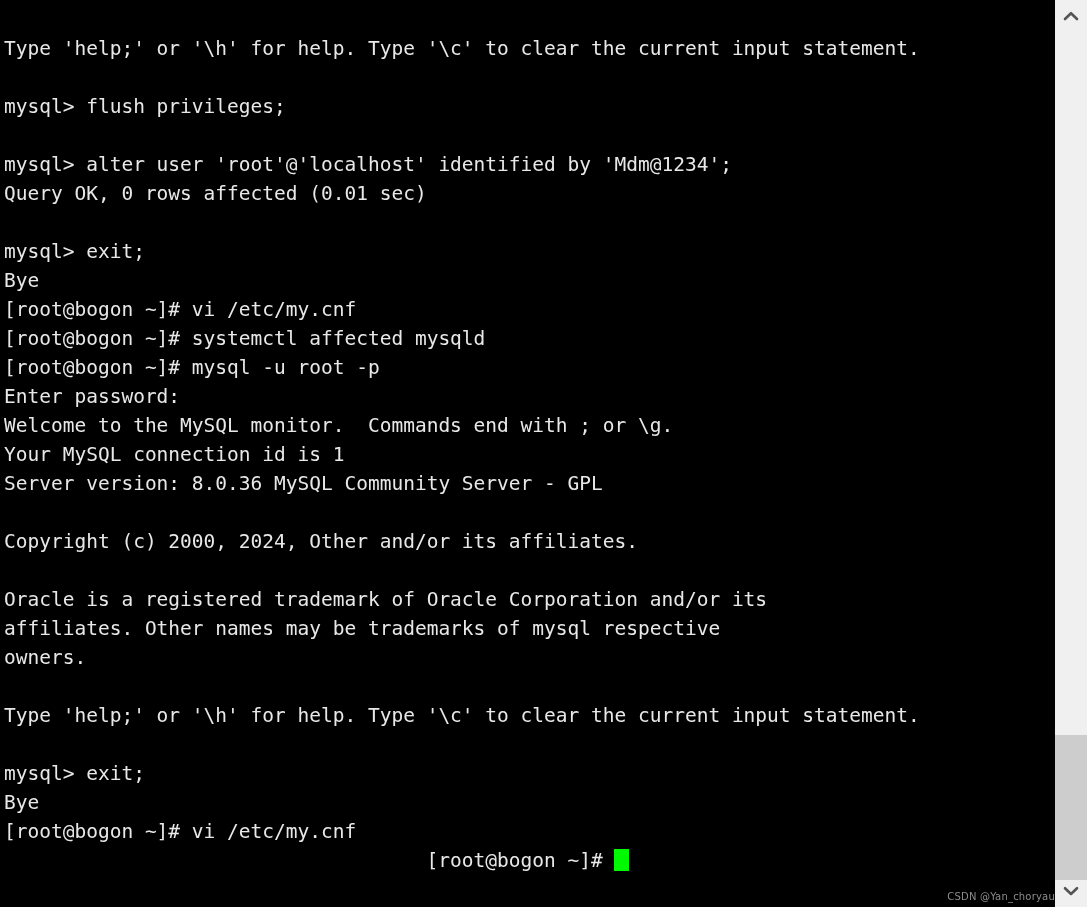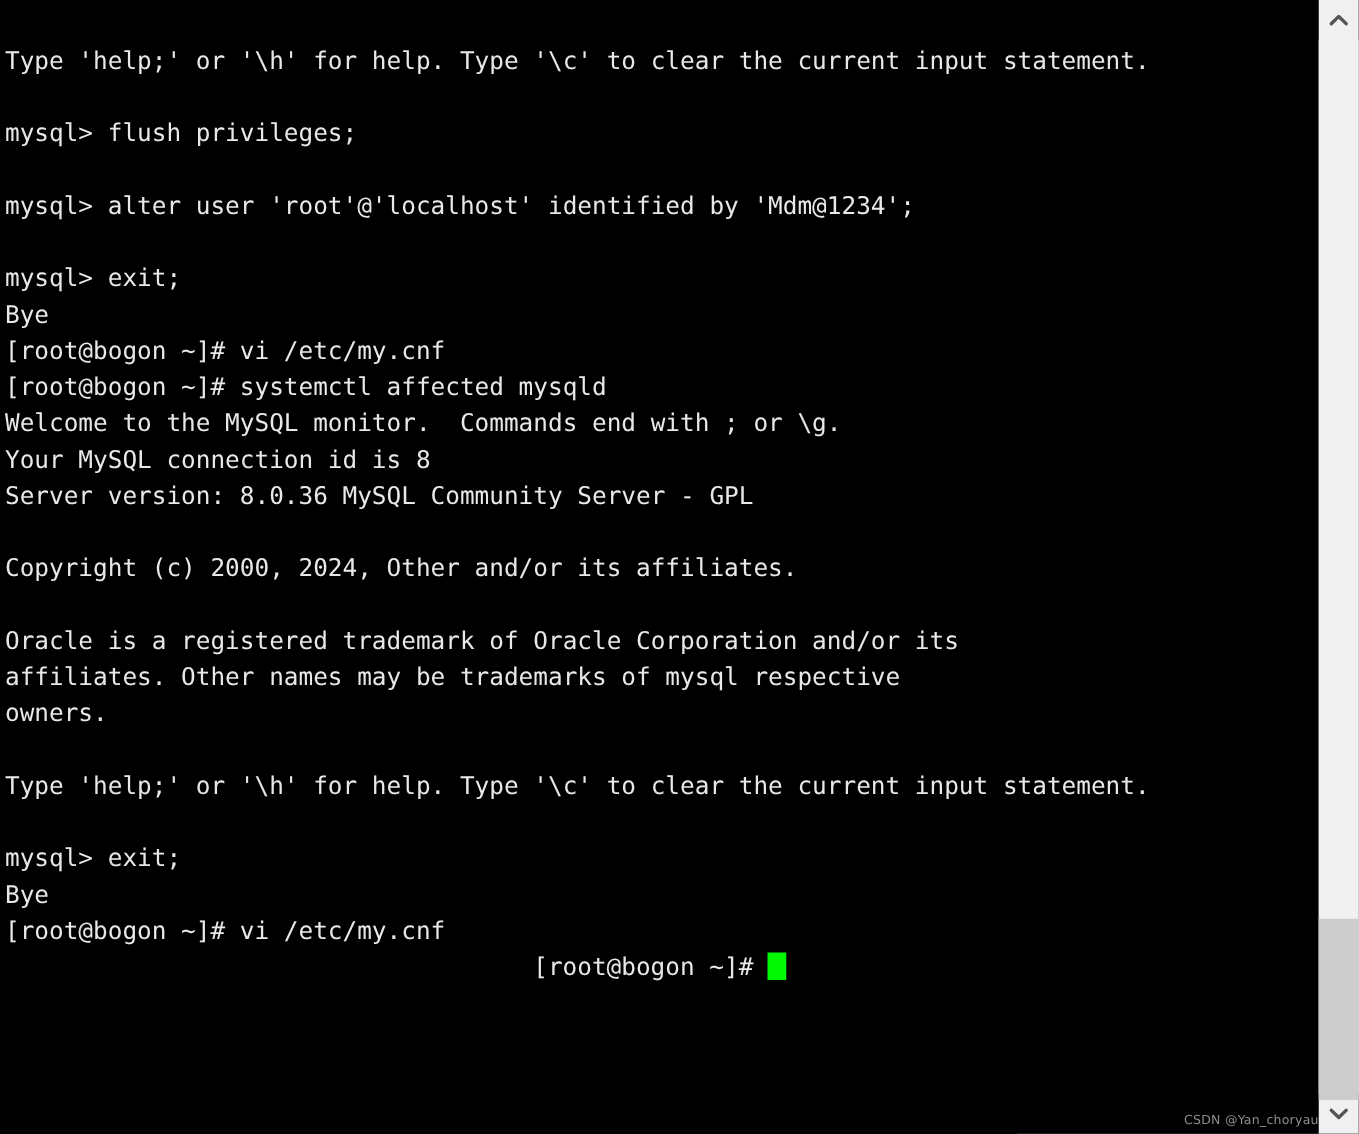--- a/index.html
+++ b/index.html
@@ -127,27 +127,30 @@
 <div class="window">
 
   <div class="terminal">
     <div class="term-lines">
 
       <div class="line">Type 'help;' or '\h' for help. Type '\c' to clear the current input statement.</div>
       <div class="line blank"></div>
       <div class="line">mysql&gt; flush privileges;</div>
       <div class="line blank"></div>
       <div class="line">mysql&gt; alter user 'root'@'localhost' identified by 'Mdm@1234';</div>
+      <div class="line">Query OK, 0 rows affected (0.01 sec)</div>
       <div class="line blank"></div>
       <div class="line">mysql&gt; exit;</div>
       <div class="line">Bye</div>
       <div class="line">[root@bogon ~]# vi /etc/my.cnf</div>
       <div class="line">[root@bogon ~]# systemctl affected mysqld</div>
+      <div class="line">[root@bogon ~]# mysql -u root -p</div>
+      <div class="line">Enter password:</div>
       <div class="line">Welcome to the MySQL monitor.  Commands end with ; or \g.</div>
-      <div class="line">Your MySQL connection id is 8</div>
+      <div class="line">Your MySQL connection id is 1</div>
       <div class="line">Server version: 8.0.36 MySQL Community Server - GPL</div>
       <div class="line blank"></div>
       <div class="line">Copyright (c) 2000, 2024, Other and/or its affiliates.</div>
       <div class="line blank"></div>
       <div class="line">Oracle is a registered trademark of Oracle Corporation and/or its</div>
       <div class="line">affiliates. Other names may be trademarks of mysql respective</div>
       <div class="line">owners.</div>
       <div class="line blank"></div>
       <div class="line">Type 'help;' or '\h' for help. Type '\c' to clear the current input statement.</div>
       <div class="line blank"></div>

